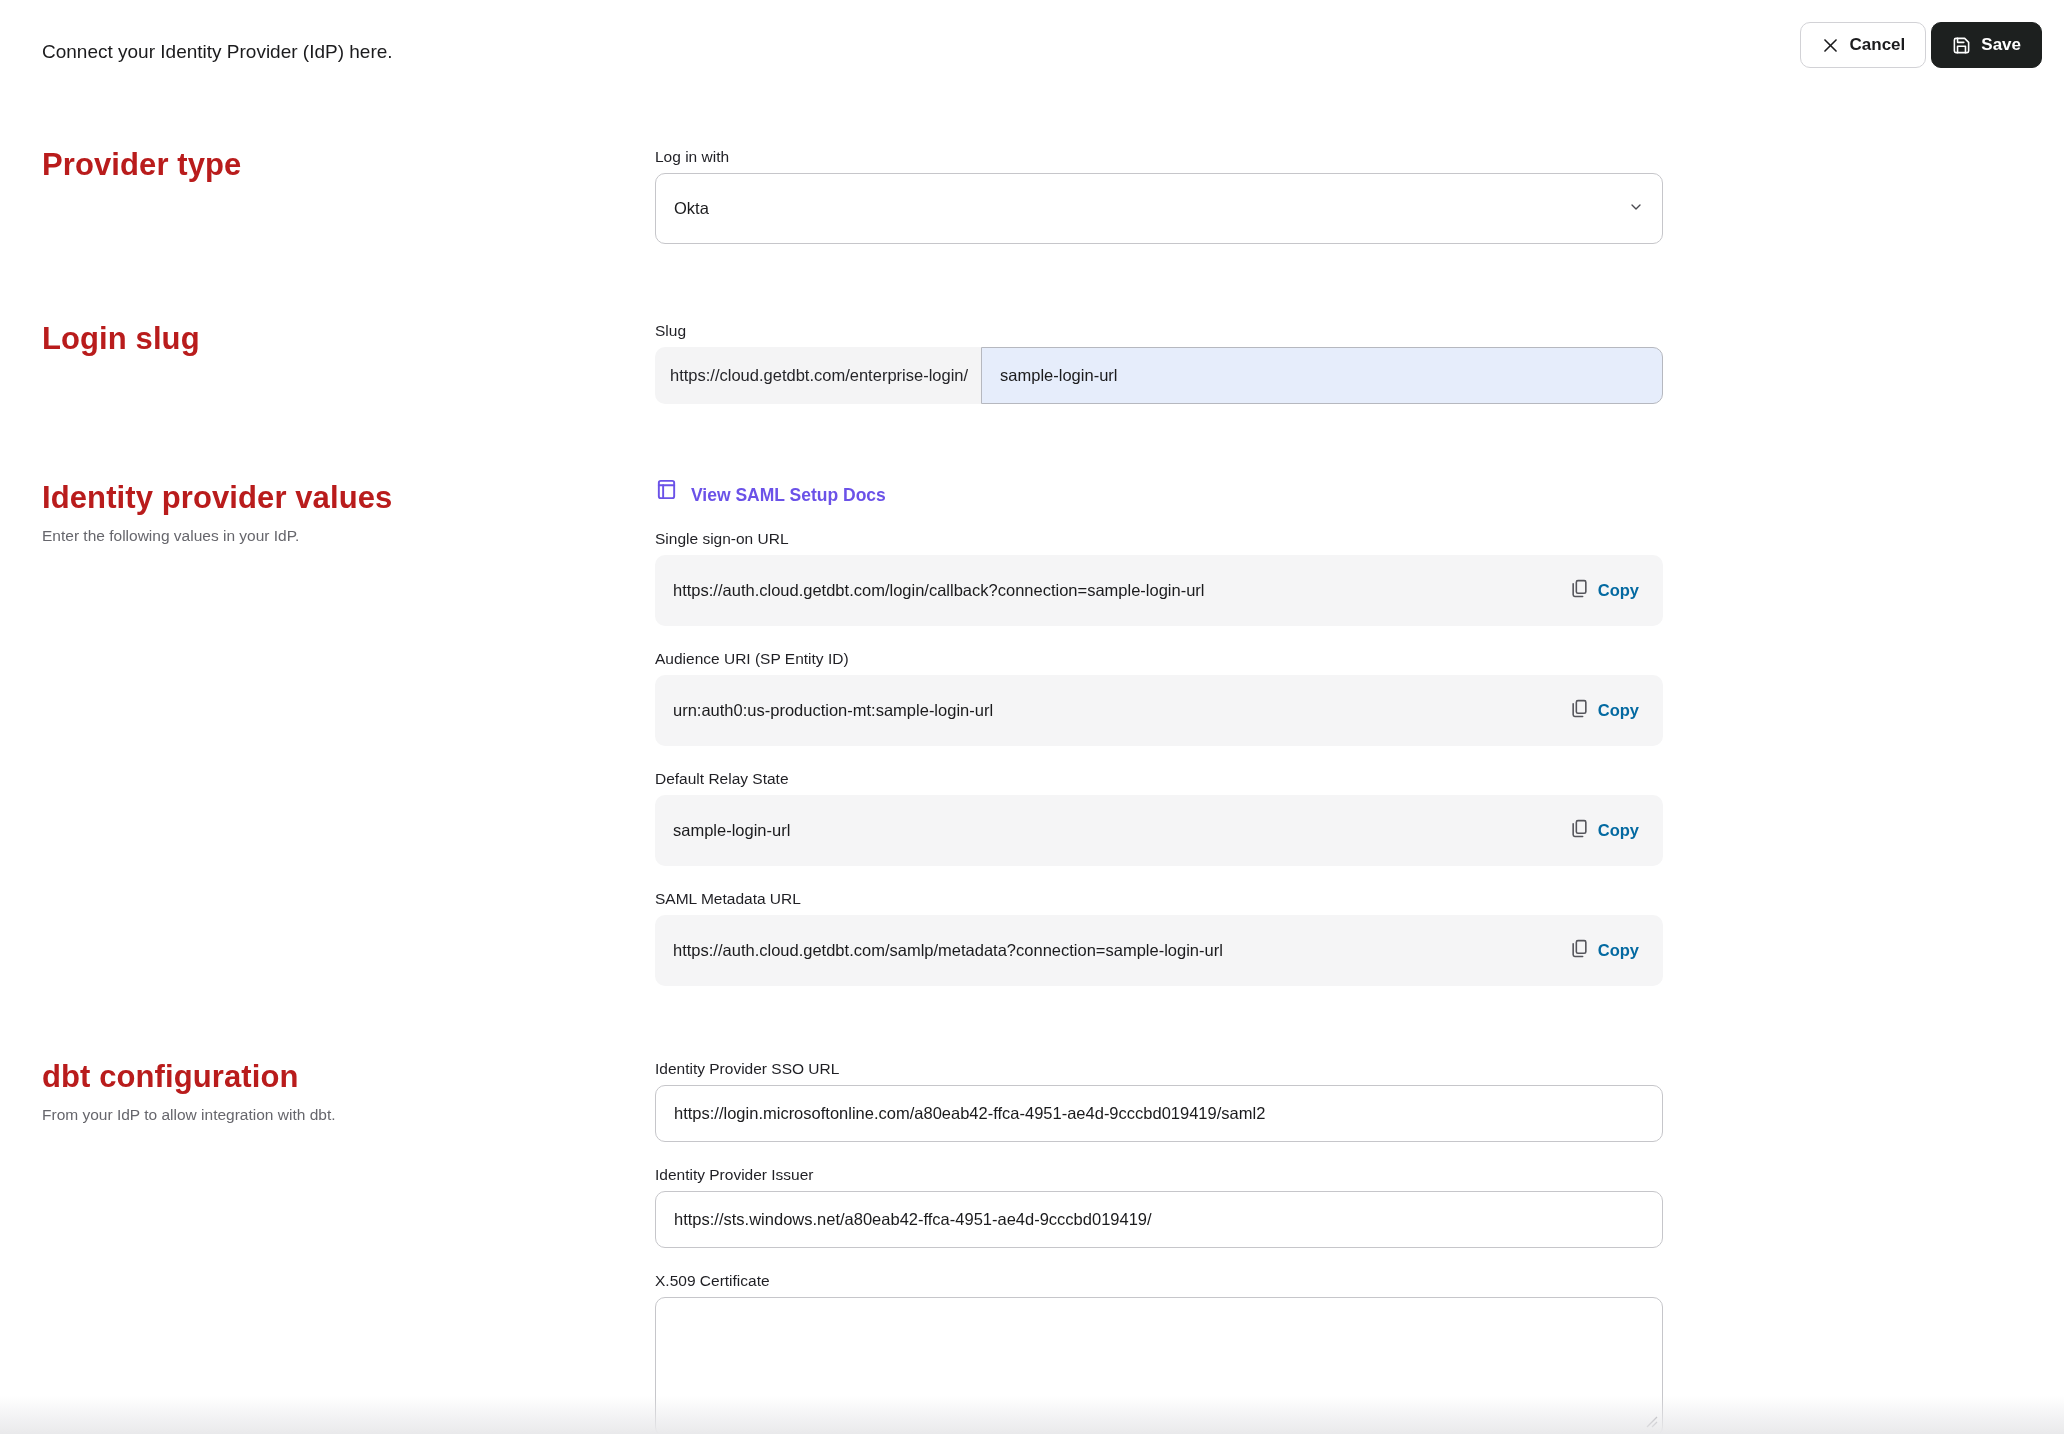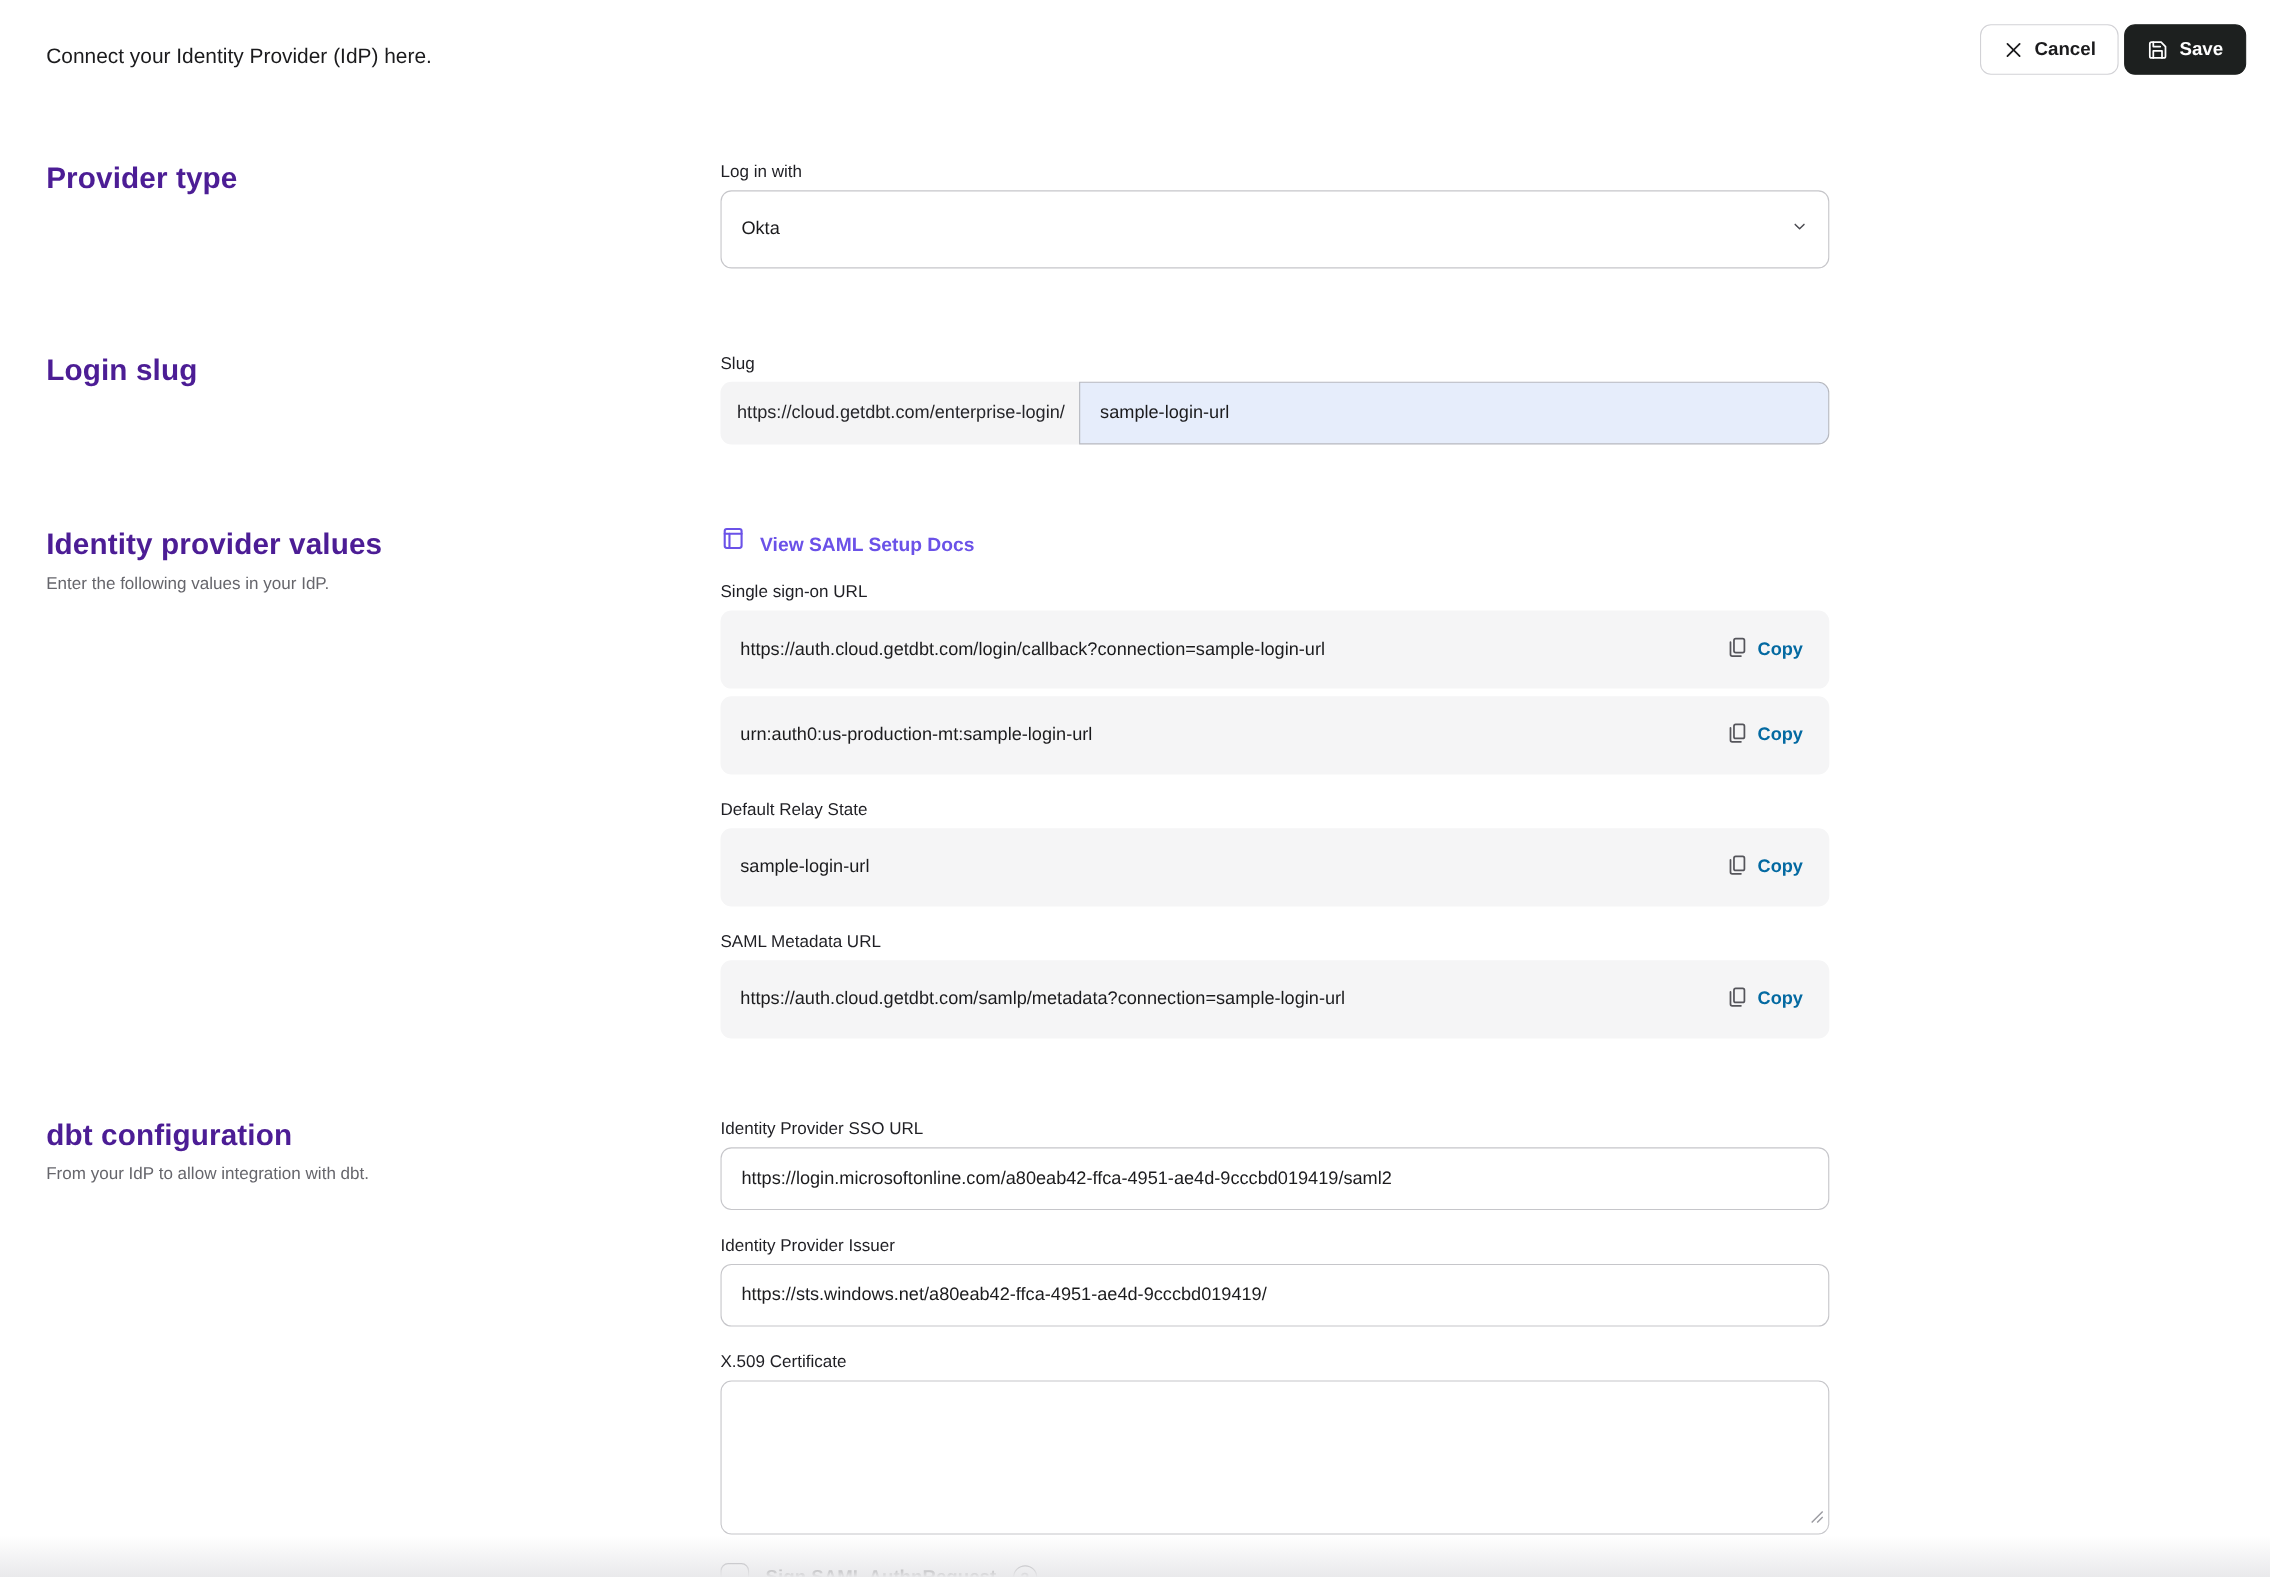--- a/index.html
+++ b/index.html
@@ -16,21 +16,21 @@
     font-size:17px; font-weight:600; border-radius:10px; cursor:pointer;
     font-family:"Liberation Sans", sans-serif; }
   .btn-cancel { background:#fff; border:1px solid #d2d2d6; color:#1b1b1d;margin-left:24px; }
   .btn-save { background:#1d201f; border:1px solid #1d201f; color:#fff; }
   .btn svg { display:block; }
 
   
   .row { display:flex; padding-left:42px; }
   .row-left { width:613px; flex:0 0 613px; padding-right:30px; }
   .row-right { width:1008px; flex:0 0 1008px; }
-  .section-heading { font-size:27px; font-weight:600; color:#4c1d95; letter-spacing:.1px; }
+  .section-heading { font-size:31px; font-weight:600; color:#b91c1c; letter-spacing:.1px; }
   .section-sub { margin-top:11px; font-size:15.5px; color:#66666c; }
 
   .field-label { font-size:15.5px; font-weight:500; color:#1f1f24; line-height:19px; }
   .mt-label { margin-top:23px; }
 
   .control { margin-top:7px; height:71px; border-radius:10px; display:flex;
     align-items:center; font-size:16.5px; }
 
   
   .select { border:1px solid #c6c6ca; background:#fff; padding:0 18px;
@@ -172,20 +172,21 @@
           <span>
             <svg width="19" height="19" viewBox="0 0 24 24" fill="none" stroke="#55555b" stroke-width="2" stroke-linecap="round" stroke-linejoin="round">
                 <rect x="8" y="2" width="12" height="16" rx="2"></rect>
                 <path d="M4 6v14a2 2 0 0 0 2 2h10"></path>
               </svg>
           </span>
           <span>Copy</span>
         </button>
       </div>
 
+      <div class="field-label mt-label">Audience URI (SP Entity ID)</div>
       <div class="control copy-field">
         <span class="copy-value">urn:auth0:us-production-mt:sample-login-url</span>
         <button class="copy-btn">
           <span>
             <svg width="19" height="19" viewBox="0 0 24 24" fill="none" stroke="#55555b" stroke-width="2" stroke-linecap="round" stroke-linejoin="round">
                 <rect x="8" y="2" width="12" height="16" rx="2"></rect>
                 <path d="M4 6v14a2 2 0 0 0 2 2h10"></path>
               </svg>
           </span>
           <span>Copy</span>

